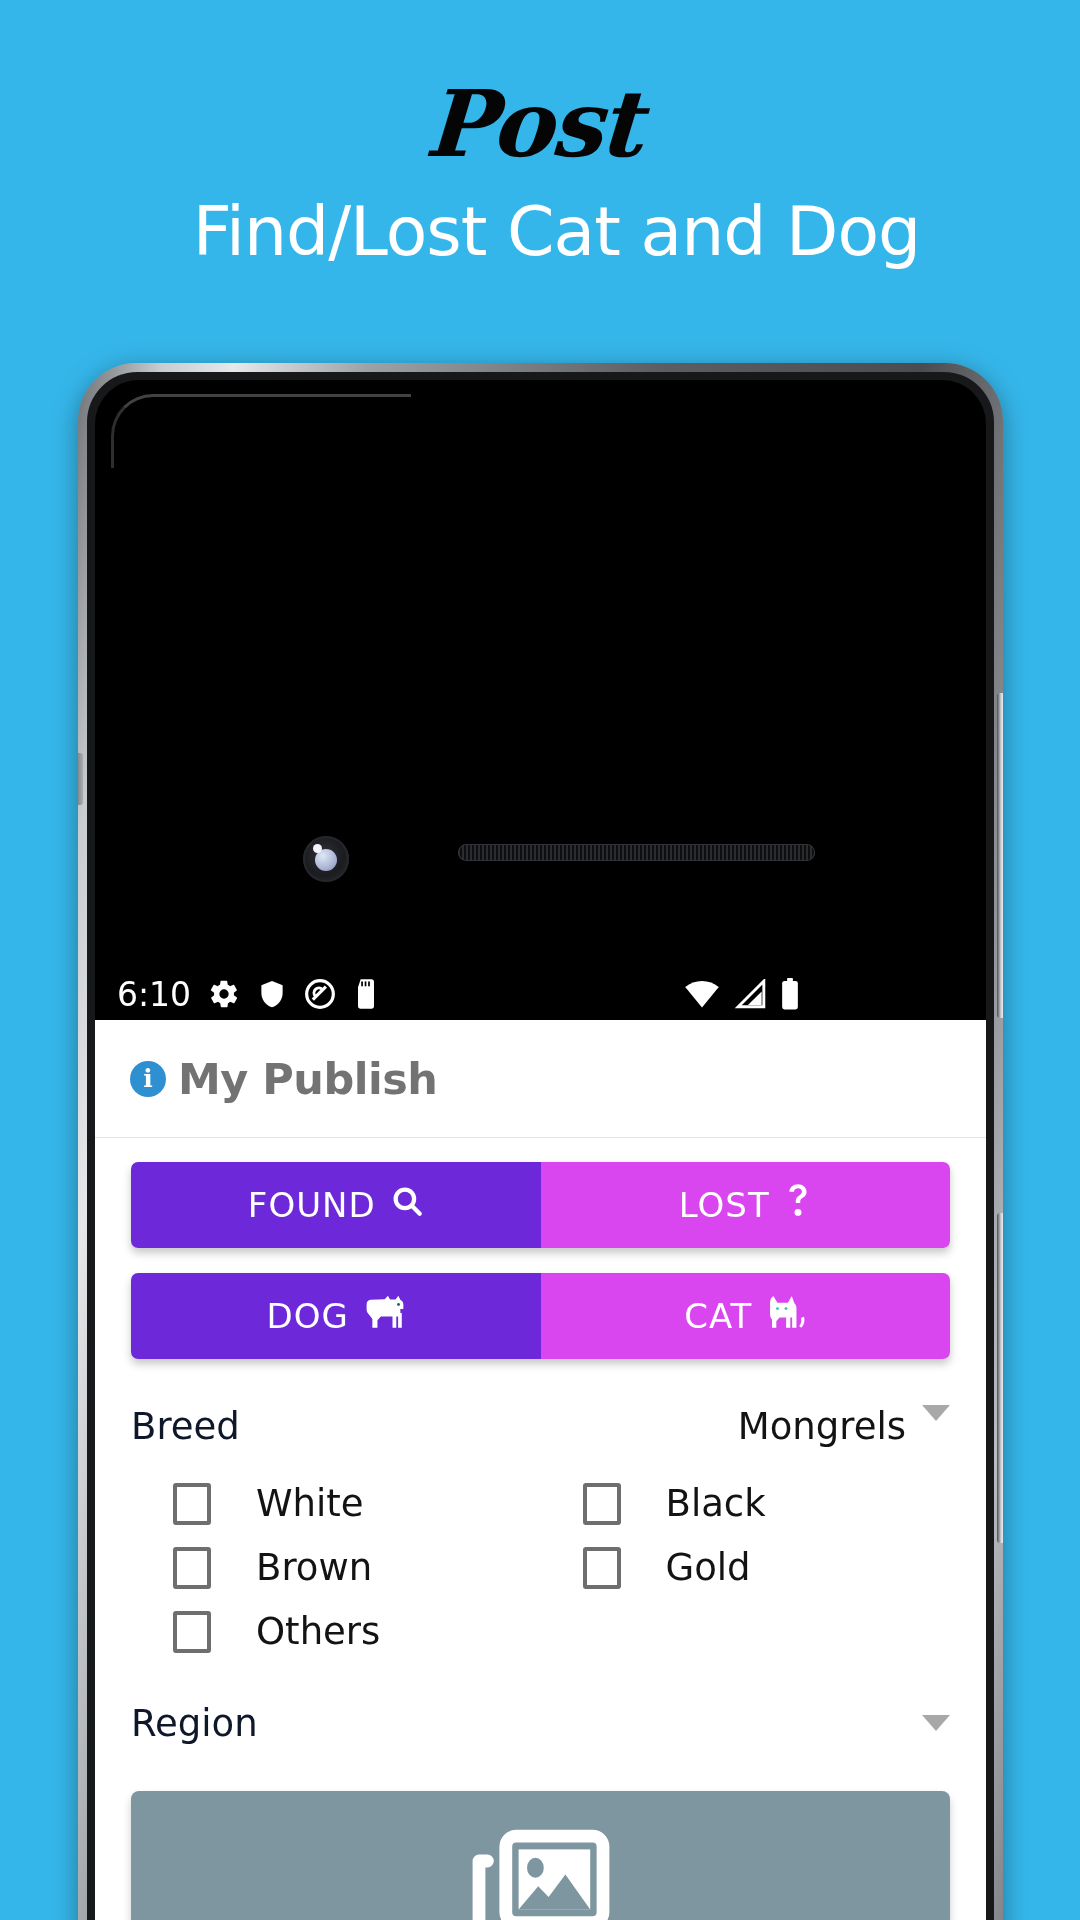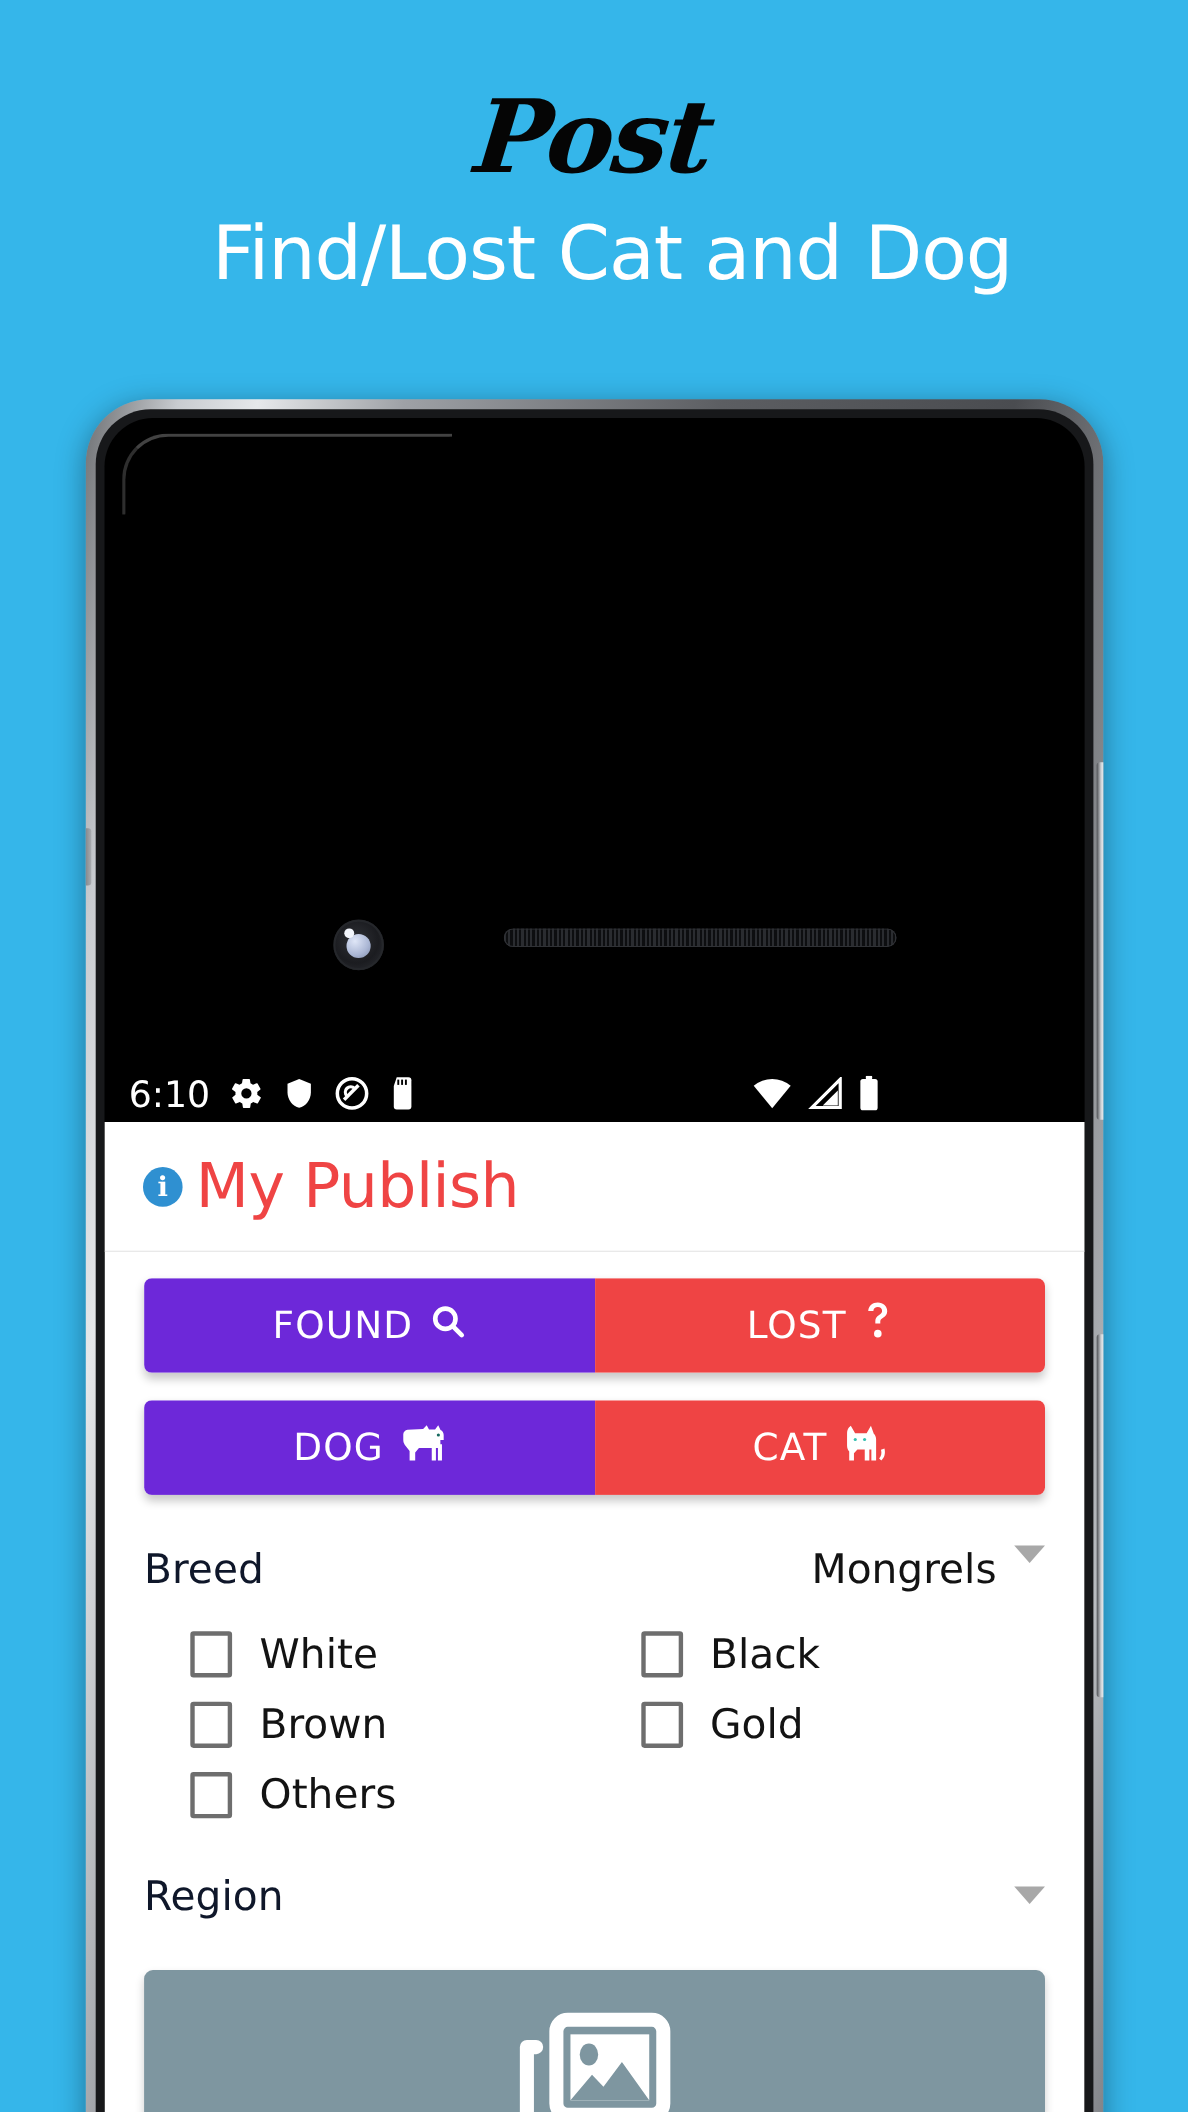--- a/index.html
+++ b/index.html
@@ -168,23 +168,23 @@
   .appbar {
     height: 118px;
     background: #ffffff;
     display: flex;
     align-items: center;
     padding-left: 35px;
     border-bottom: 1px solid #e4e4e4;
   }
   .appbar-title {
     font-family: "DejaVu Sans", sans-serif;
-    font-size: 56px;
-    font-weight: normal;
-    color: #ef4444;
+    font-size: 43px;
+    font-weight: bold;
+    color: #737373;
     letter-spacing: -0.5px;
   }
   .info-icon {
     width: 36px; height: 36px;
     border-radius: 50%;
     background: #2f90d1;
     color: #fff;
     font-size: 25px;
     font-weight: bold;
     font-family: "DejaVu Serif", serif;
@@ -211,21 +211,21 @@
     display: flex;
     align-items: center;
     justify-content: center;
     gap: 14px;
     color: #ffffff;
     font-family: "DejaVu Sans", sans-serif;
     font-size: 34px;
     letter-spacing: 1px;
   }
   .toggle-btn.active { background: #6d28d9; }
-  .toggle-btn.inactive { background: #ef4444; }
+  .toggle-btn.inactive { background: #d946ef; }
 
   
   .field-row {
     display: flex;
     align-items: center;
     height: 84px;
     margin-top: 22px;
   }
   .field-label {
     font-family: "DejaVu Sans", sans-serif;
@@ -251,21 +251,21 @@
   
   .cb-grid {
     display: grid;
     grid-template-columns: 1fr 1fr;
     row-gap: 21px;
     margin-top: 14px;
   }
   .cb-item {
     display: flex;
     align-items: center;
-    gap: 25px;
+    gap: 45px;
     padding-left: 42px;
   }
   .cb-box {
     width: 38px; height: 42px;
     border: 4px solid #6e6e6e;
     border-radius: 3px;
     background: #ffffff;
     flex: 0 0 auto;
   }
   .cb-label {

